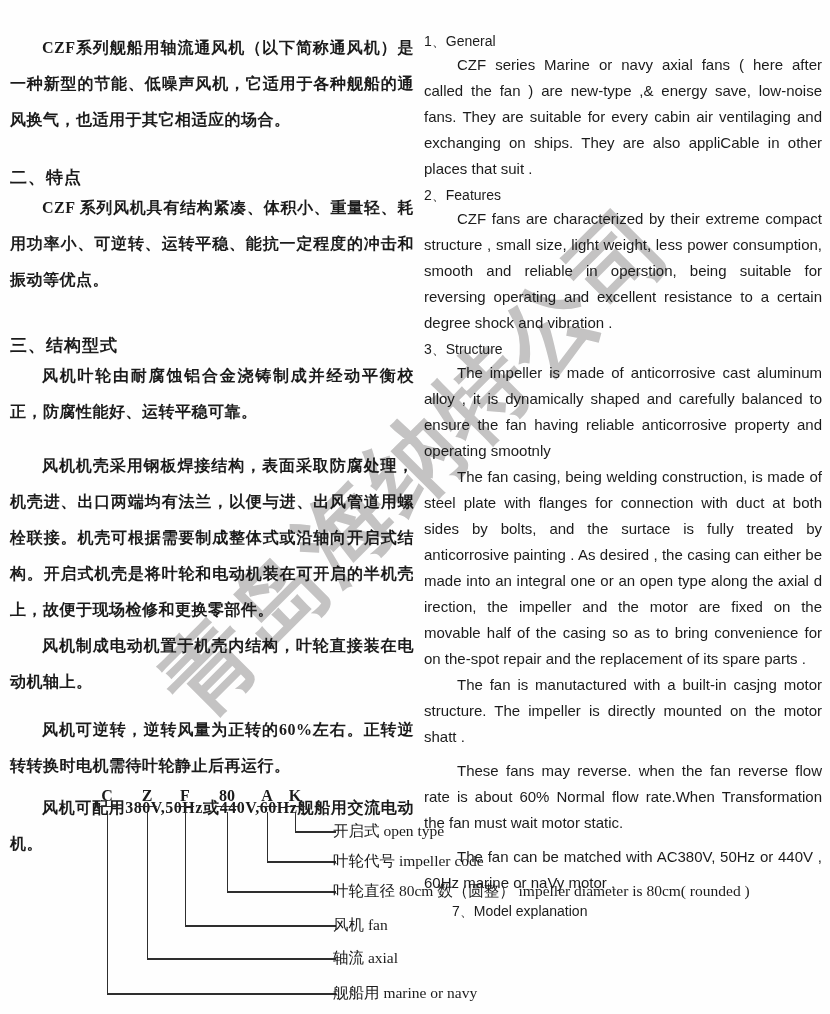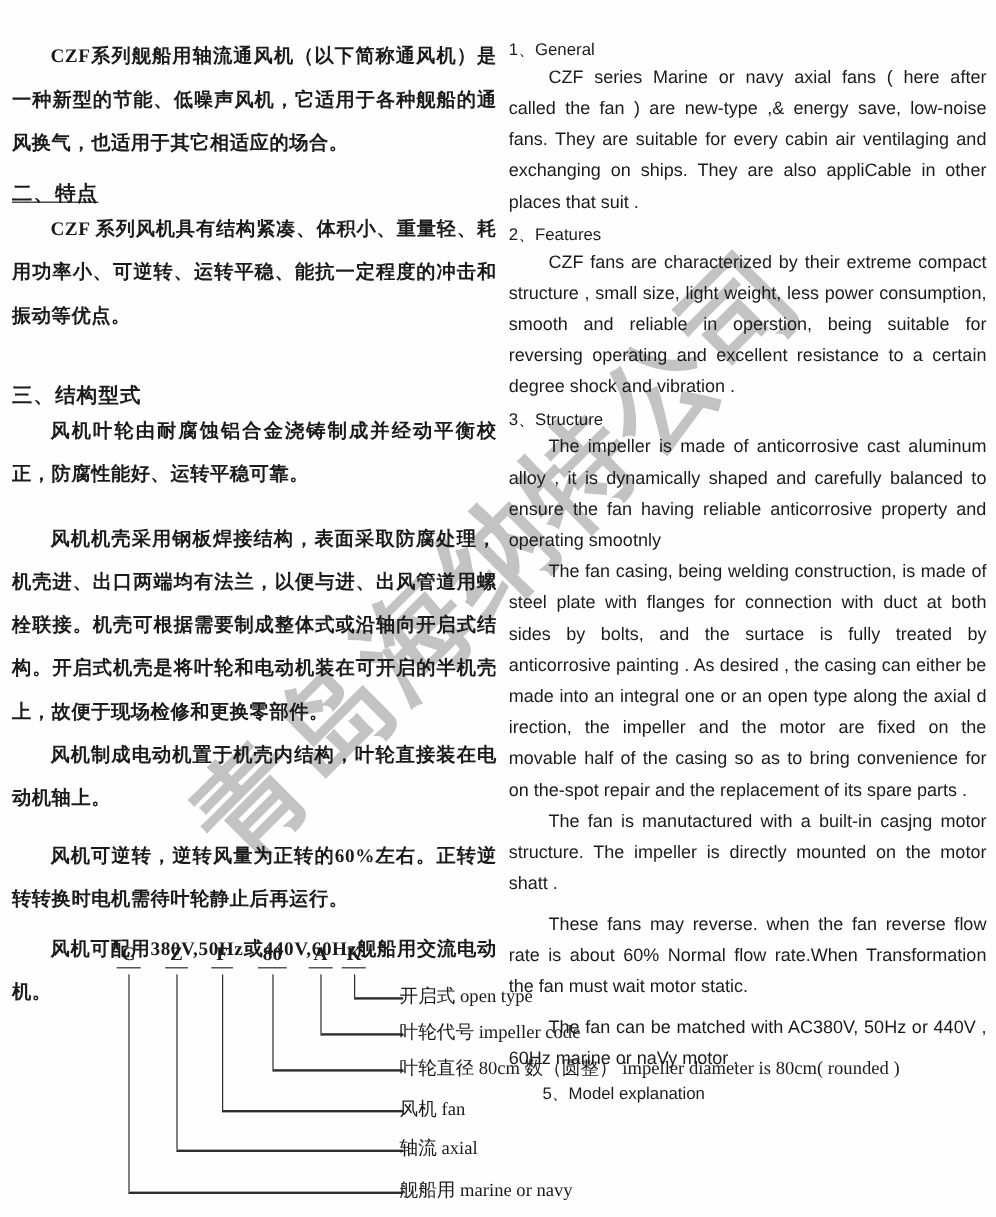--- a/index.html
+++ b/index.html
@@ -45,21 +45,21 @@
     letter-spacing: 1px;
   }
   .col-zh p {
     margin: 0; font-size: 16px; line-height: 36px;
     font-weight: bold;
     font-family: "Liberation Serif", "DejaVu Serif", serif;
     text-align: justify;
     text-indent: 2em;
     letter-spacing: 0.5px;
   }
-  .col-zh .h-features  { margin-top: 12px; text-decoration: underline; }
+  .col-zh .h-features  { margin-top: 28px; }
   .col-zh .h-structure { margin-top: 36px; }
   .col-zh .h-model     { margin-top: 0; }
   .col-zh .p-casing    { margin-top: 18px; }
   .col-zh .p-builtin   { }
   .col-zh .p-reverse   { margin-top: 12px; }
   .col-zh .p-power     { margin-top: 6px; }
 
   .col-en h3 {
     margin: 0; font-size: 14px; line-height: 22px;
     font-weight: normal;
@@ -132,21 +132,21 @@
     <h3 class="h-features">2、Features</h3>
     <p>CZF fans are characterized by their extreme compact structure , small size, light weight, less power consumption, smooth and reliable in operstion, being suitable for reversing operating and excellent resistance to a certain degree shock and vibration .</p>
 
     <h3 class="h-structure">3、Structure</h3>
     <p>The impeller is made of anticorrosive cast aluminum alloy , it is dynamically shaped and carefully balanced to ensure the fan having reliable anticorrosive property and operating smootnly</p>
     <p>The fan casing, being welding construction, is made of steel plate with flanges for connection with duct at both sides by bolts, and the surtace is fully treated by anticorrosive painting . As desired , the casing can either be made into an integral one or an open type along the axial d irection, the impeller and the motor are fixed on the movable half of the casing so as to bring convenience for on the-spot repair and the replacement of its spare parts .</p>
     <p>The fan is manutactured with a built-in casjng motor structure. The impeller is directly mounted on the motor shatt .</p>
     <p class="p-reverse">These fans may reverse. when the fan reverse flow rate is about 60% Normal flow rate.When Transformation the fan must wait motor static.</p>
     <p class="p-power">The fan can be matched with AC380V, 50Hz or 440V , 60Hz marine or naVy motor .</p>
 
-    <h3 class="h-model">5、Model explanation</h3>
+    <h3 class="h-model">7、Model explanation</h3>
   </div>
 
   <div class="diagram">
 
     <span class="code-letter" style="left:107px">C</span>
     <span class="code-letter" style="left:147px">Z</span>
     <span class="code-letter" style="left:185px">F</span>
     <span class="code-letter" style="left:227px">80</span>
     <span class="code-letter" style="left:267px">A</span>
     <span class="code-letter" style="left:295px">K</span>

